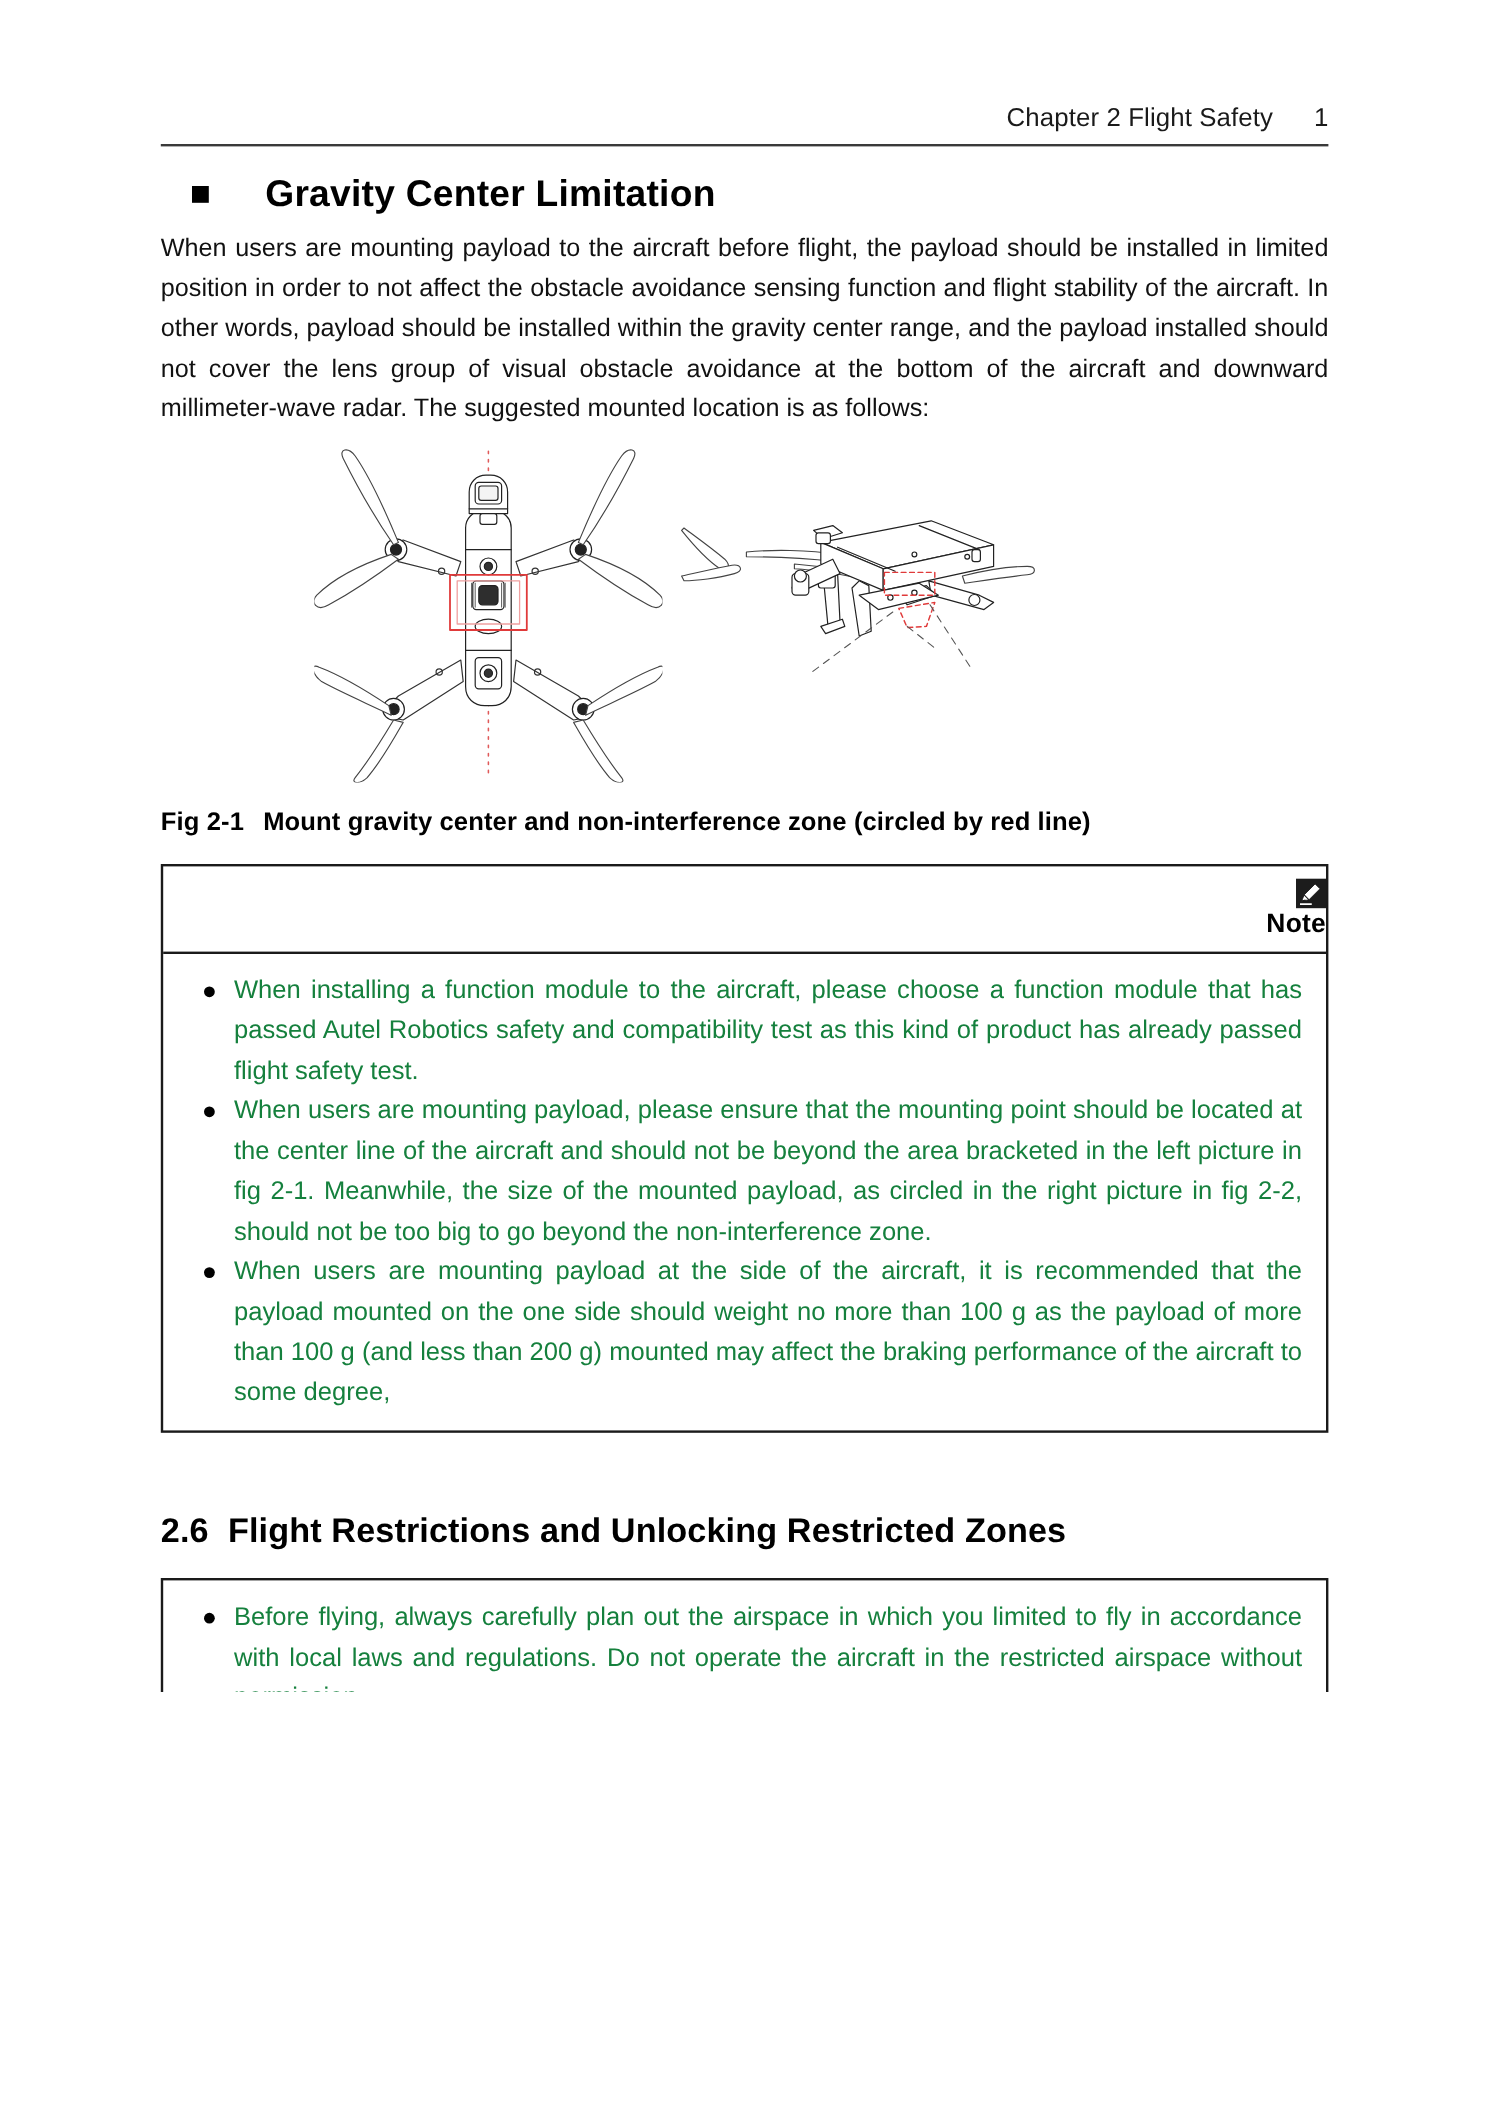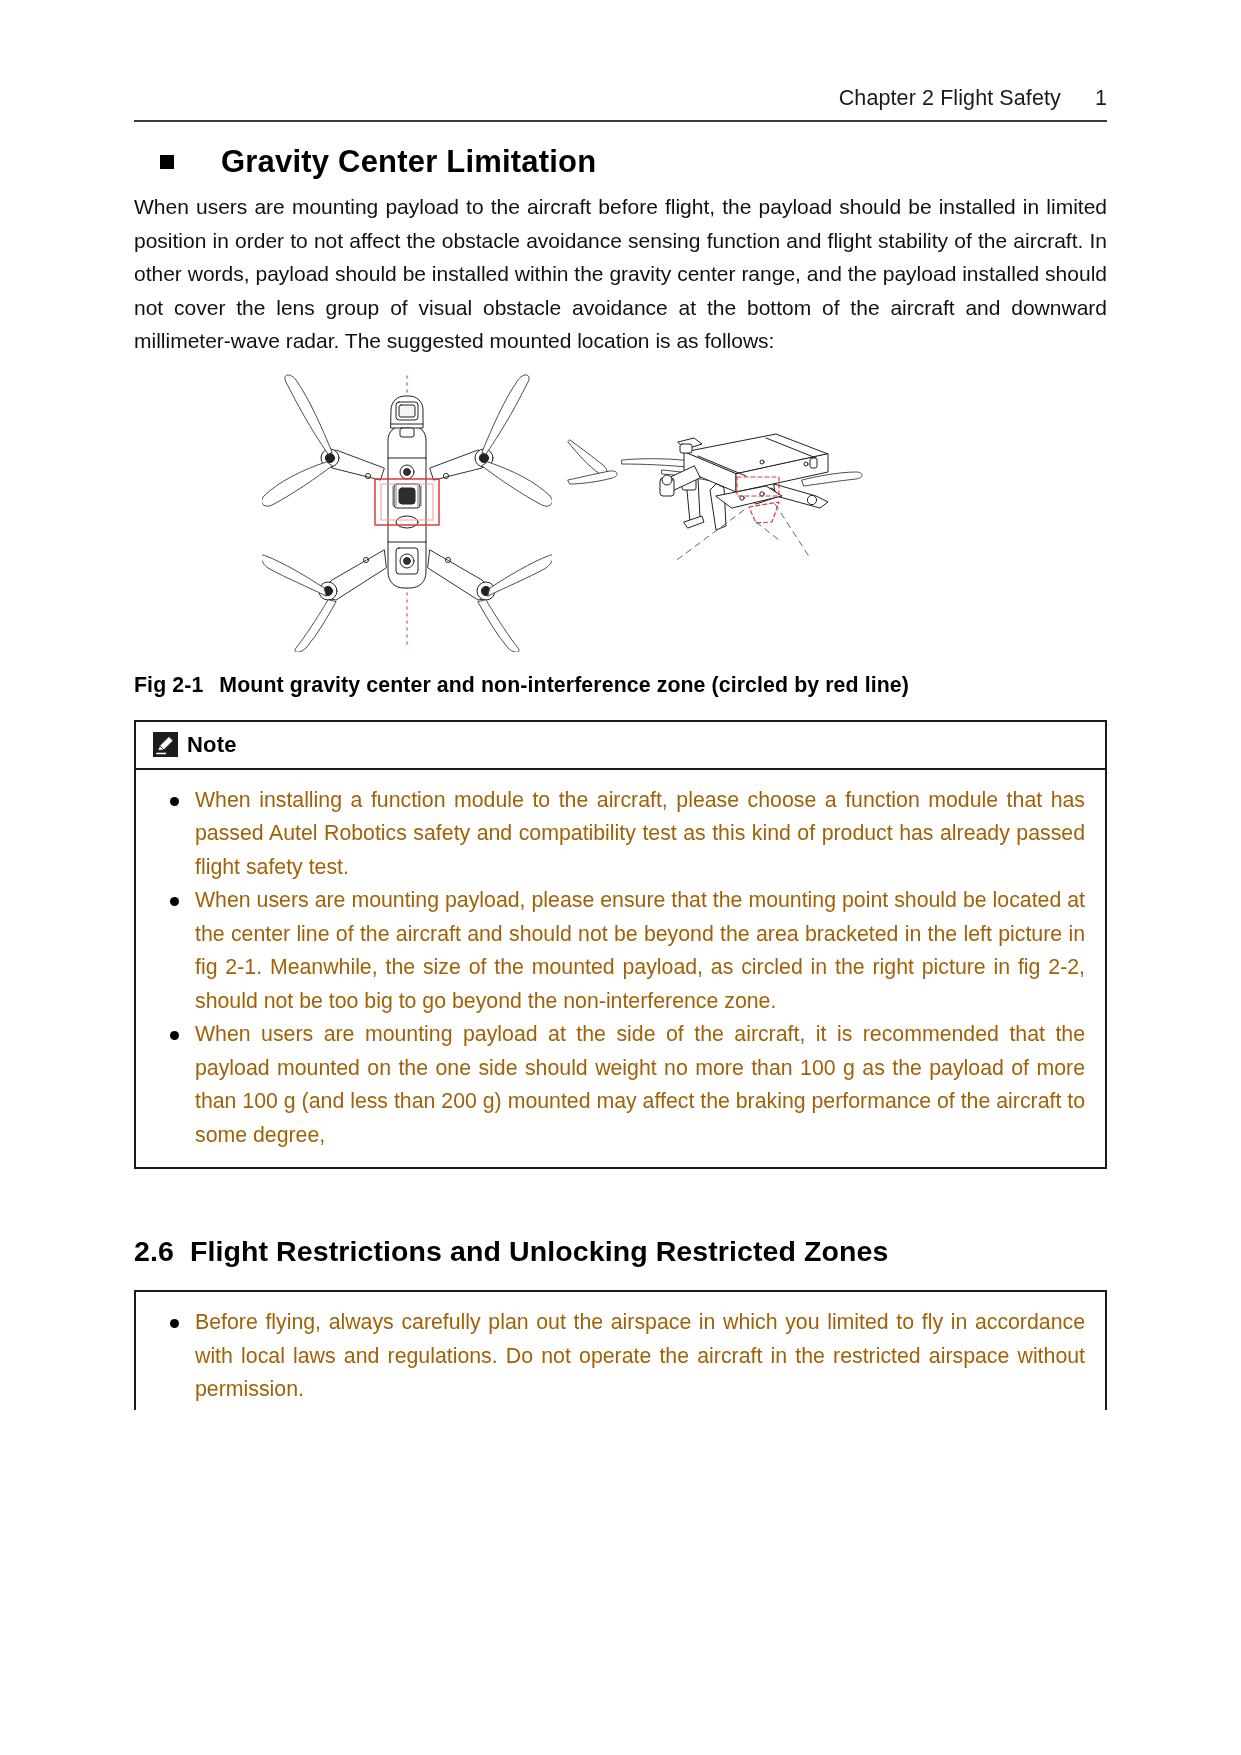--- a/index.html
+++ b/index.html
@@ -102,23 +102,24 @@
   }
   .fig-caption .gap { display: inline-block; width: 16px; }
 
   
   .callout {
     margin-top: 22px;
     border: 2.4px solid #1a1a1a;
   }
   .callout-head {
     display: flex;
-    align-items: center;
+    align-items: flex-end;
     padding: 10px 0 10px 17px;
     border-bottom: 2.4px solid #1a1a1a;
+    flex-direction: column;
   }
   .callout-head .cotitle {
     font-weight: bold;
     font-size: 22px;
     margin-left: 9px;
     letter-spacing: 0.2px;
   }
   .callout-body {
     padding: 14px 20px 15px 20px;
   }
@@ -126,21 +127,21 @@
     list-style: none;
     margin: 0;
     padding: 0;
   }
   ul.bullets > li {
     position: relative;
     padding-left: 39px;
     font-size: 21.3px;
     line-height: 33.5px;
     text-align: justify;
-    color: #a16207;
+    color: #15803d;
     margin-bottom: 0px;
   }
   ul.bullets > li::before {
     content: "";
     position: absolute;
     left: 14px;
     top: 13px;
     width: 9px;
     height: 9px;
     border-radius: 50%;

